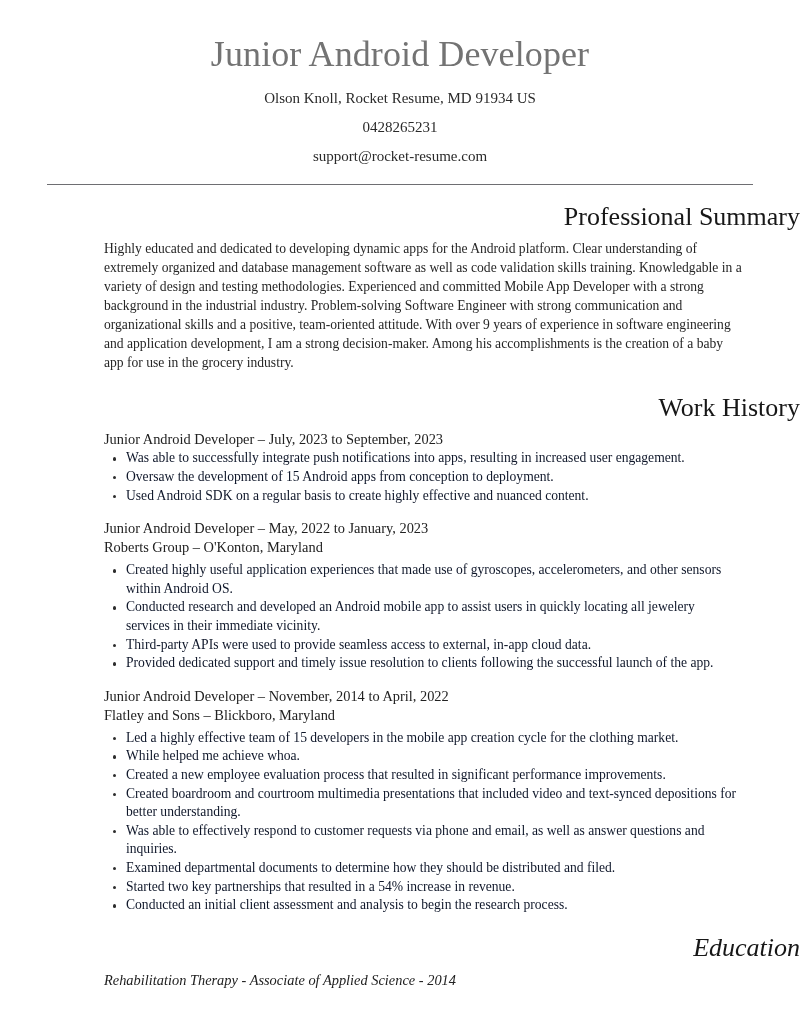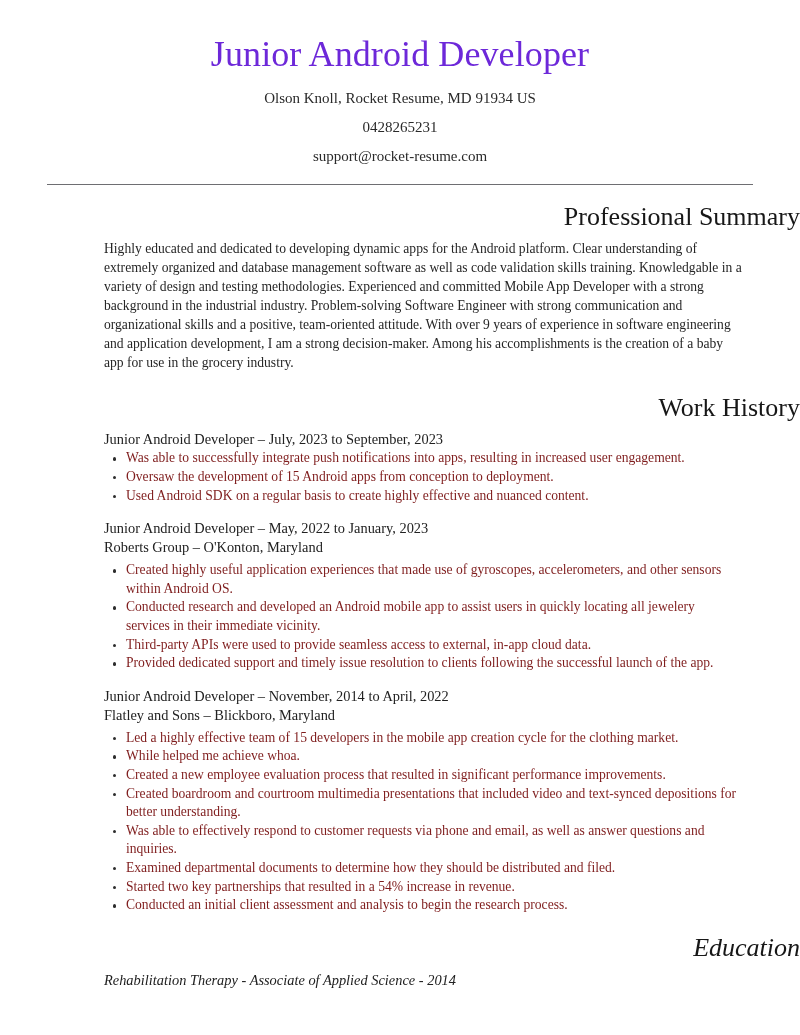--- a/index.html
+++ b/index.html
@@ -26,21 +26,21 @@
   
   .header {
     padding-top: 34px;
     text-align: center;
   }
   .resume-title {
     font-size: 36px;
     font-weight: 400;
     line-height: 1.12;
     letter-spacing: 0.1px;
-    color: #6d28d9;
+    color: #737373;
     margin: 0 0 14px 0;
   }
   .contact-line {
     font-size: 15px;
     line-height: 21px;
     color: #2a2a2a;
     margin: 8px;
   }
 
   .rule {
@@ -94,21 +94,21 @@
 
   ul.bullets {
     list-style: none;
     margin: 0;
     padding: 0;
   }
   ul.bullets li {
     position: relative;
     font-size: 13.6px;
     line-height: 18.6px;
-    color: #7f1d1d;
+    color: #0f172a;
     padding-left: 22px;
     margin: 0 0 0 0;
   }
   ul.bullets li::before {
     content: "";
     position: absolute;
     left: 9px;
     top: 8px;
     width: 3.4px;
     height: 3.4px;

